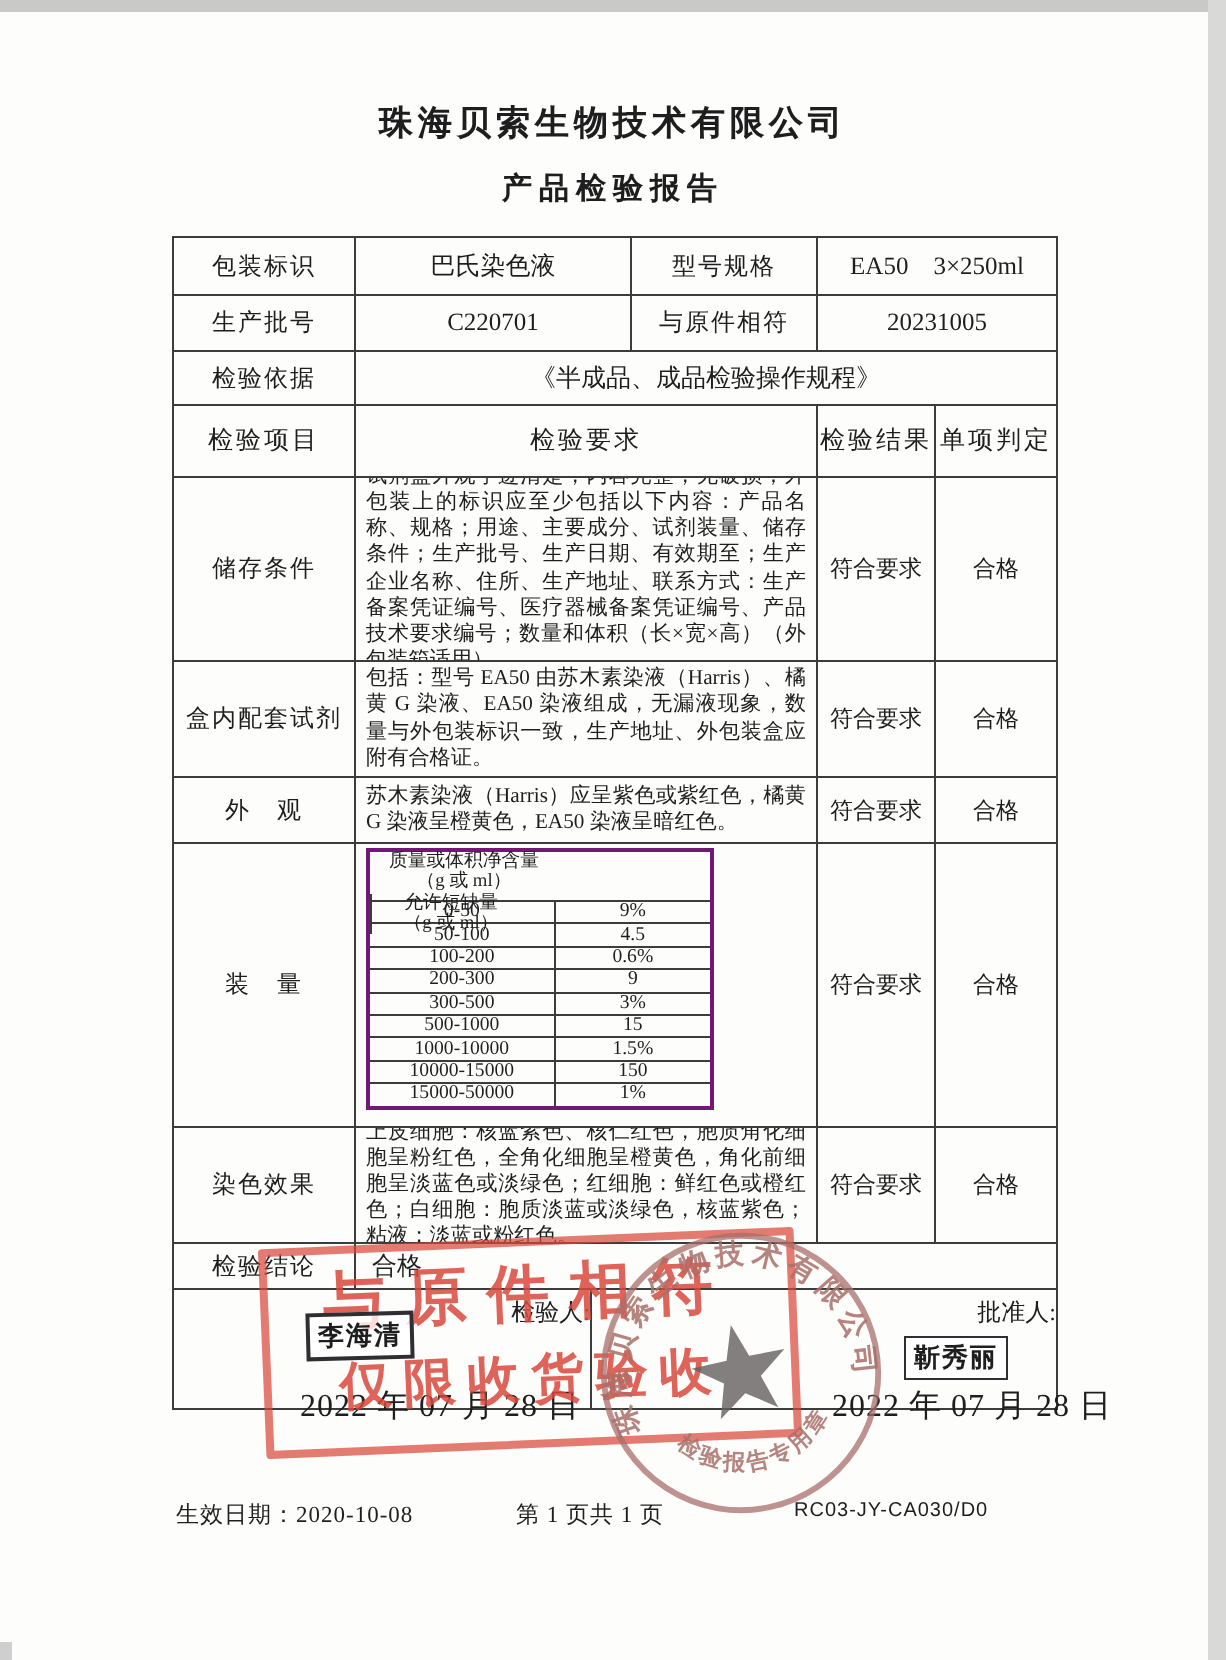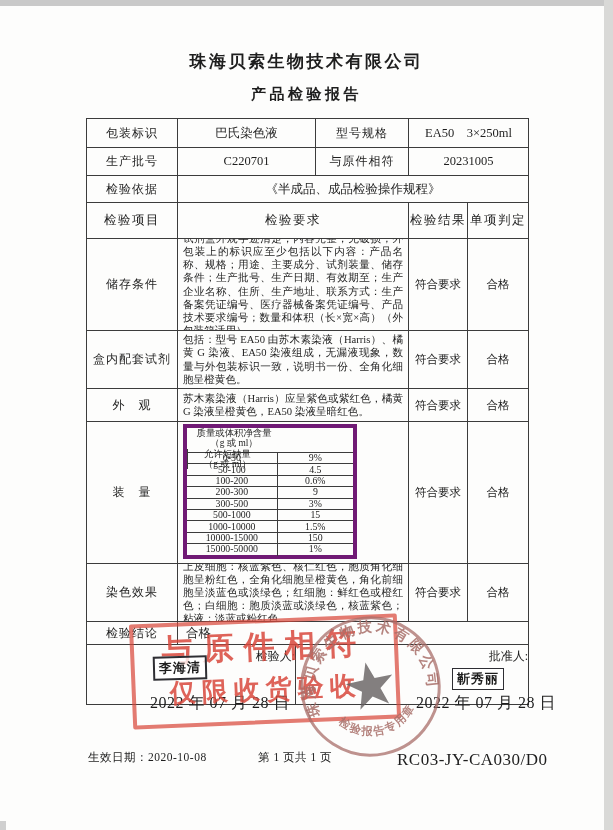--- a/index.html
+++ b/index.html
@@ -28,21 +28,21 @@
   .kai{font-size:12.5px}
   .w90{width:90px}.w138{width:138px}.w93{width:93px}.w120{width:120px}
   .w231{width:231px}.w59{width:59px}.w61{width:61px}.w351{width:351px}
   .w208{width:208px}.w233{width:233px}
   .req{padding:2px 5px;font-size:10.6px}
   .req > span{display:block;width:100%;text-align:justify;line-height:1.24}
   .small{font-size:11.5px}
   .vcell{align-items:flex-start;justify-content:flex-start}
 
   
-  .vt{margin:2px 0 0 5px;border:4px solid #701a75;width:174px;box-sizing:border-box}
+  .vt{margin:2px 0 0 5px;border:2px solid #701a75;width:174px;box-sizing:border-box}
   .vrow{display:flex;box-sizing:border-box}
   .vrow + .vrow{border-top:1px solid #3c3c3c}
   .vc{box-sizing:border-box;width:94px;display:flex;align-items:center;justify-content:center;
       font-size:9.8px;line-height:1.1}
   .vc + .vc{border-left:1px solid #3c3c3c;width:80px}
   .vh{height:24px;flex-direction:column;font-size:9.4px}
   .vd{height:11.4px}
 
   
   .half{position:relative;justify-content:flex-end;align-items:flex-start;
@@ -69,21 +69,21 @@
   .rs1{font-size:31px;letter-spacing:10px;margin-top:3px;white-space:nowrap}
   .rs2{font-size:26px;letter-spacing:6px;margin-top:4px;white-space:nowrap}
 
   
   .seal{position:absolute;left:297px;top:613px;width:147px;height:147px;
         transform:rotate(-12deg);z-index:6;pointer-events:none}
 
   .footer span{position:absolute;top:750px;font-size:11.5px;letter-spacing:.5px}
   #f-eff{left:88px}
   #f-page{left:258px}
-  #f-code{left:397px;font-family:Liberation Serif, serif;font-size:17px}
+  #f-code{left:397px;font-family:Liberation Sans, sans-serif;font-size:10px}
 </style>
 </head>
 <body>
 
 <div class="page">
 
   <div class="edge-top"></div>
   <div class="edge-right"></div>
   <div class="corner-mark"></div>
 
@@ -123,21 +123,21 @@
       <div class="c req w231">
         <span>试剂盒外观字迹清楚，内容完整，无破损，外包装上的标识应至少包括以下内容：产品名称、规格；用途、主要成分、试剂装量、储存条件；生产批号、生产日期、有效期至；生产企业名称、住所、生产地址、联系方式：生产备案凭证编号、医疗器械备案凭证编号、产品技术要求编号；数量和体积（长×宽×高）（外包装箱适用）。</span>
       </div>
       <div class="c small w59">符合要求</div>
       <div class="c small w61">合格</div>
     </div>
 
     <div class="row" style="height:58px">
       <div class="c lbl w90">盒内配套试剂</div>
       <div class="c req w231">
-        <span>包括：型号 EA50 由苏木素染液（Harris）、橘黄 G 染液、EA50 染液组成，无漏液现象，数量与外包装标识一致，说明书一份、全角化细胞呈橙黄色。</span>
+        <span>包括：型号 EA50 由苏木素染液（Harris）、橘黄 G 染液、EA50 染液组成，无漏液现象，数量与外包装标识一致，生产地址、外包装盒应附有合格证。</span>
       </div>
       <div class="c small w59">符合要求</div>
       <div class="c small w61">合格</div>
     </div>
 
     <div class="row" style="height:33px">
       <div class="c lbl w90">外　观</div>
       <div class="c req w231">
         <span>苏木素染液（Harris）应呈紫色或紫红色，橘黄 G 染液呈橙黄色，EA50 染液呈暗红色。</span>
       </div>

